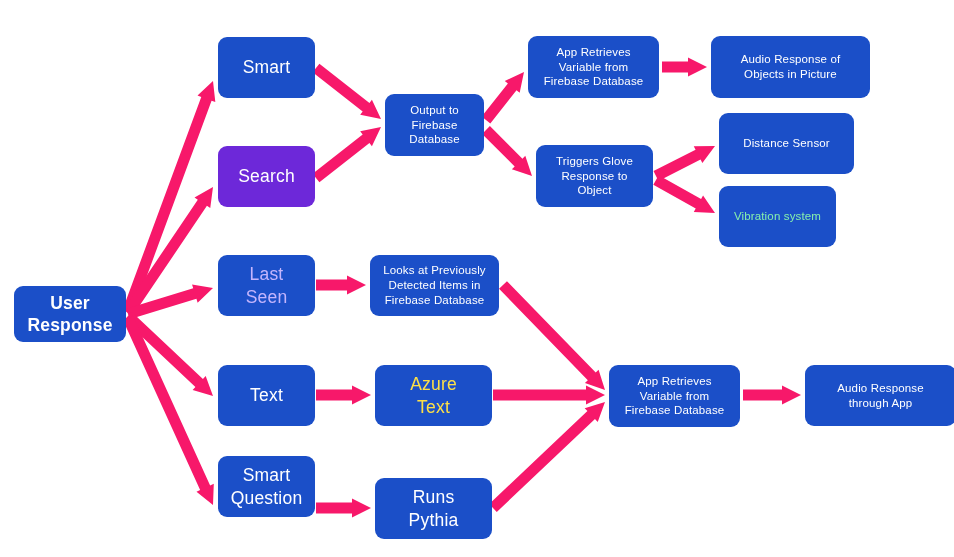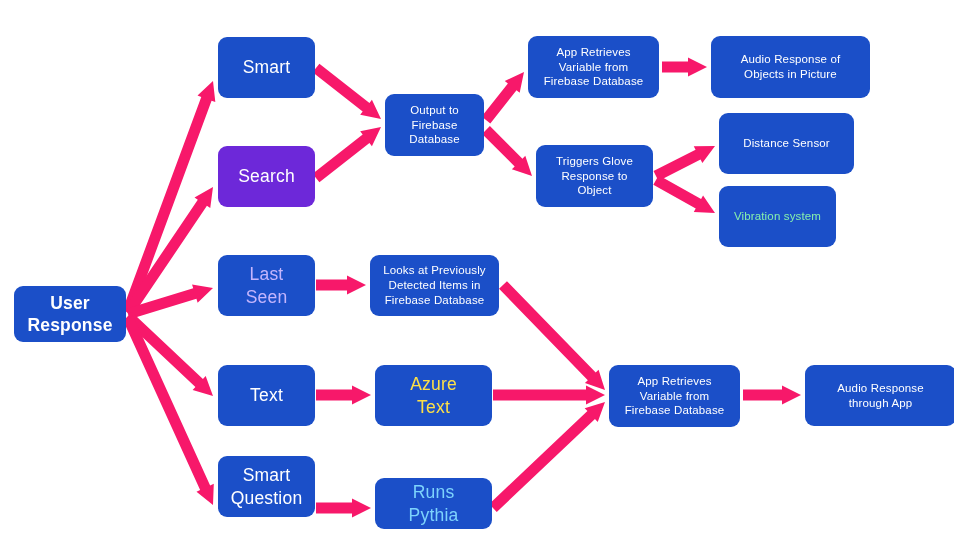--- a/index.html
+++ b/index.html
@@ -100,21 +100,21 @@
       </div>
       <div class="node t-sm" style="left: 370px; top: 255px; width: 129px; height: 61px; background: rgb(27, 79, 200); color: rgb(255, 255, 255);">
         <span class="node-label">Looks at Previously
 Detected Items in
 Firebase Database</span>
       </div>
       <div class="node t-lg" style="left: 375px; top: 365px; width: 117px; height: 61px; background: rgb(27, 79, 200); color: #fde047;">
         <span class="node-label">Azure
 Text</span>
       </div>
-      <div class="node t-lg" style="left: 375px; top: 478px; width: 117px; height: 51px; background: rgb(27, 79, 200); color: #7dd3fc;">
+      <div class="node t-lg" style="left: 375px; top: 478px; width: 117px; height: 61px; background: rgb(27, 79, 200); color: #ffffff;">
         <span class="node-label">Runs
 Pythia</span>
       </div>
       <div class="node t-sm" style="left: 528px; top: 36px; width: 131px; height: 62px; background: rgb(27, 79, 200); color: rgb(255, 255, 255);">
         <span class="node-label">App Retrieves
 Variable from
 Firebase Database</span>
       </div>
       <div class="node t-sm" style="left: 536px; top: 145px; width: 117px; height: 62px; background: rgb(27, 79, 200); color: rgb(255, 255, 255);">
         <span class="node-label">Triggers Glove

